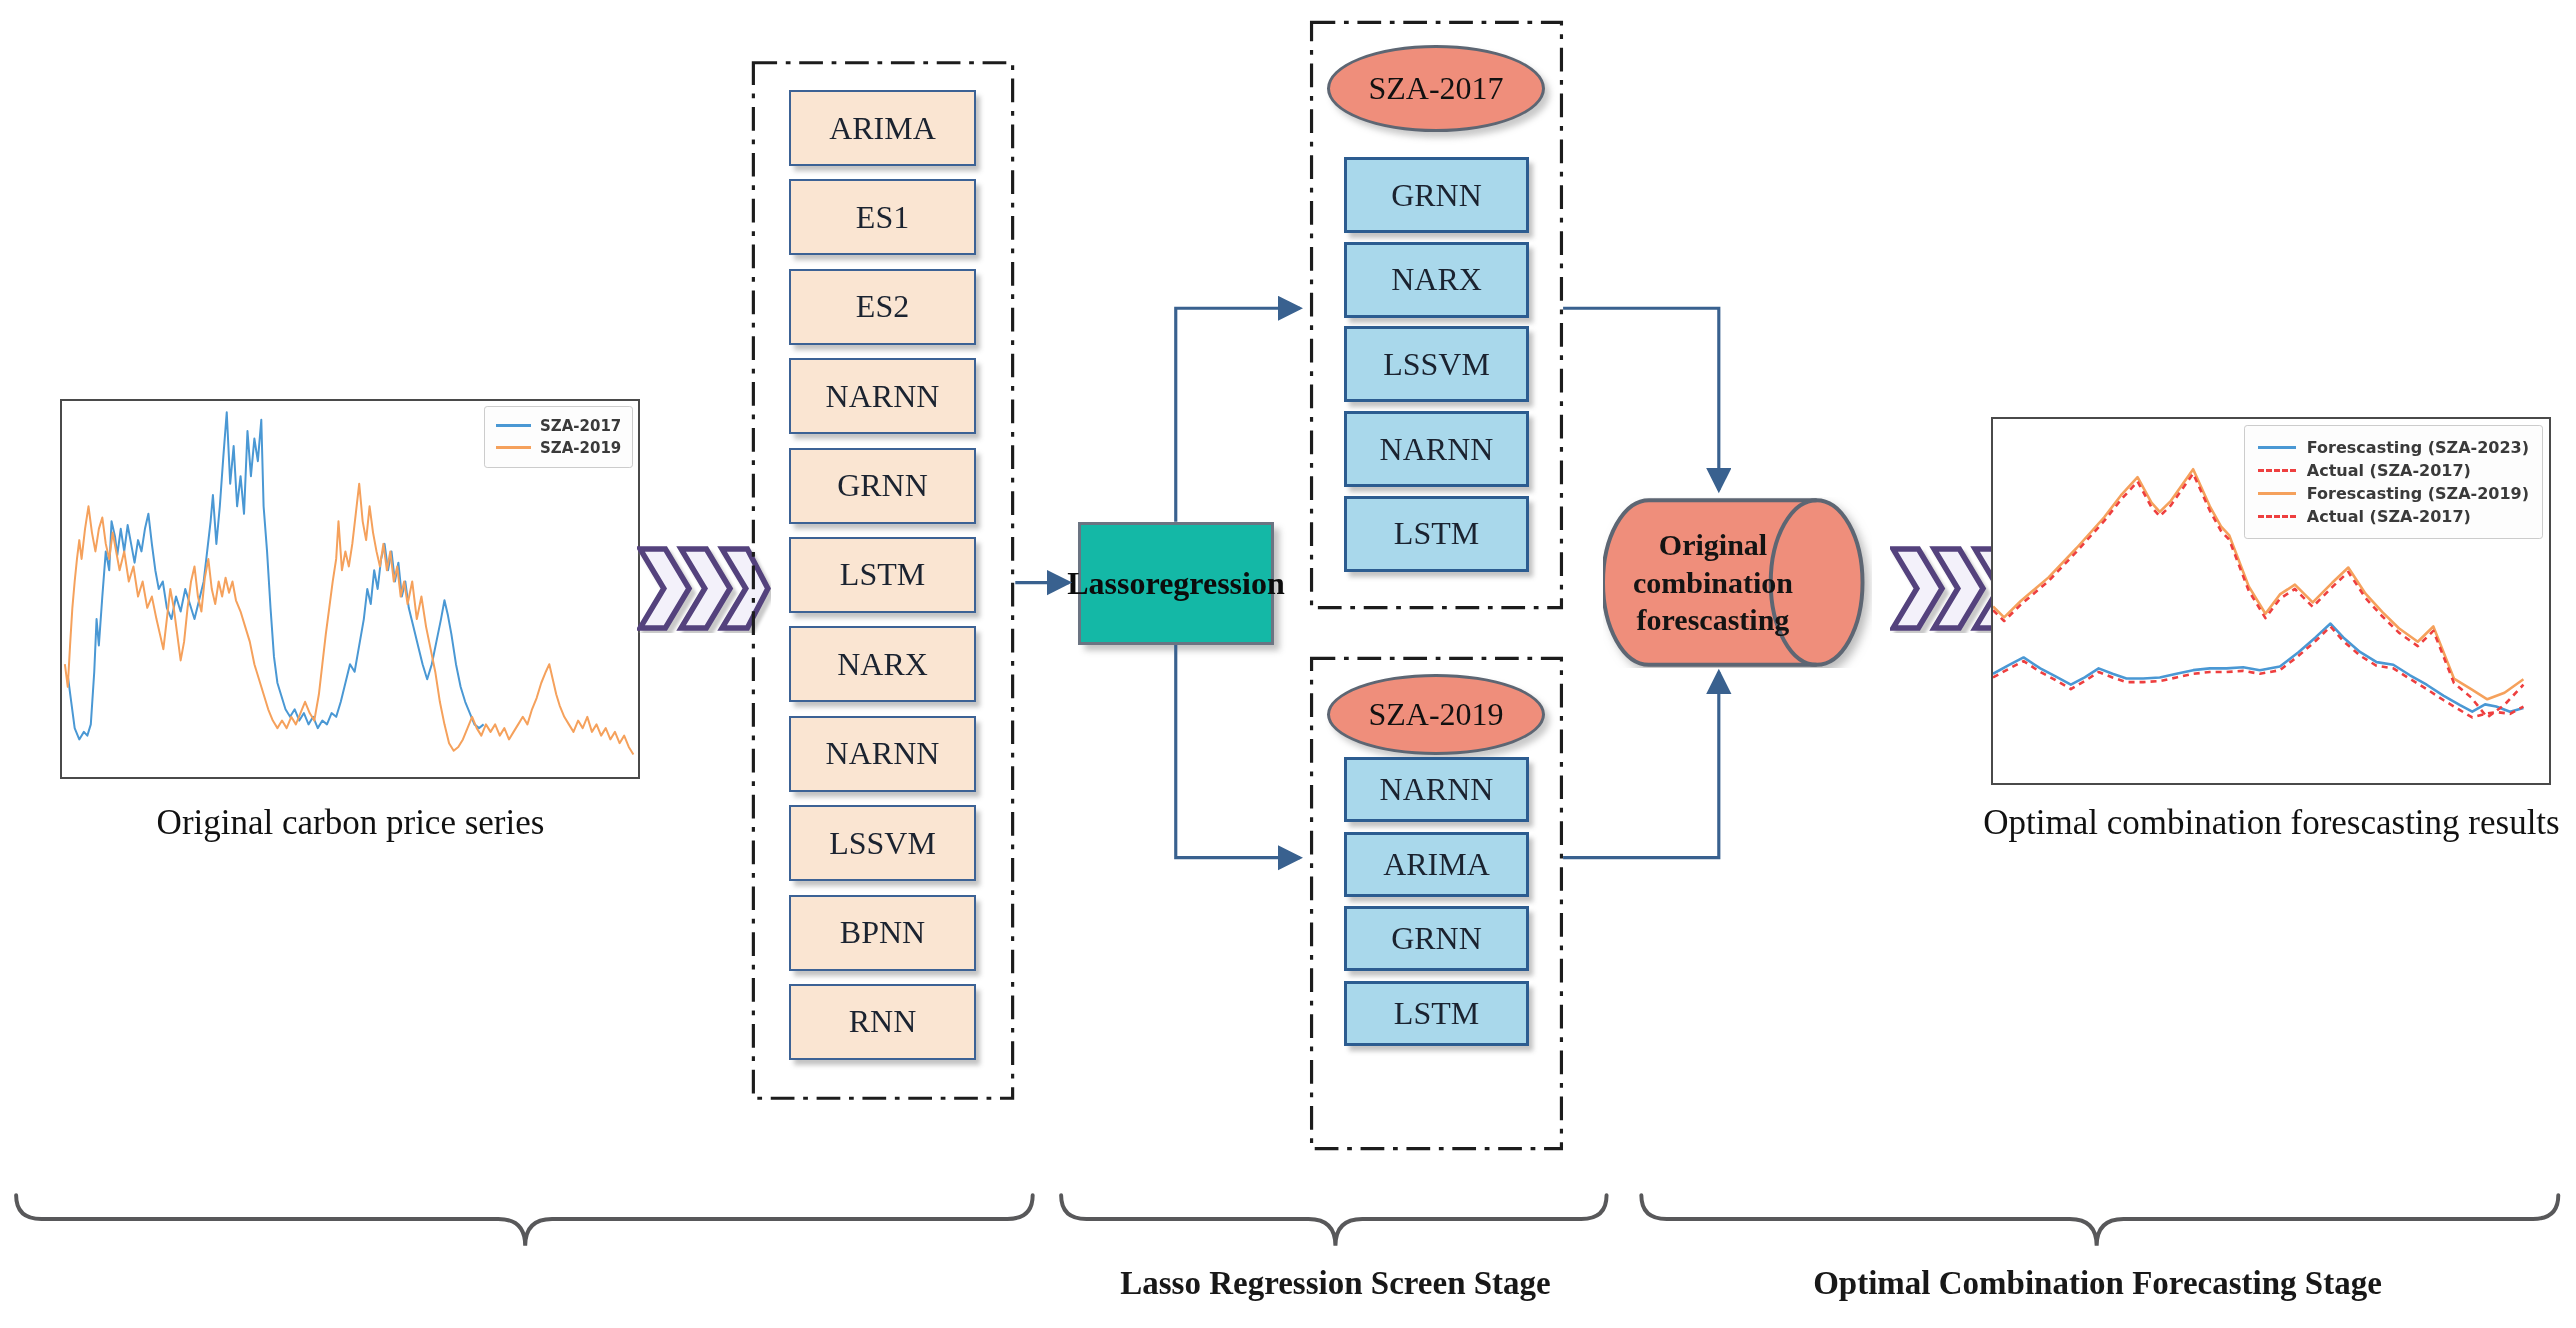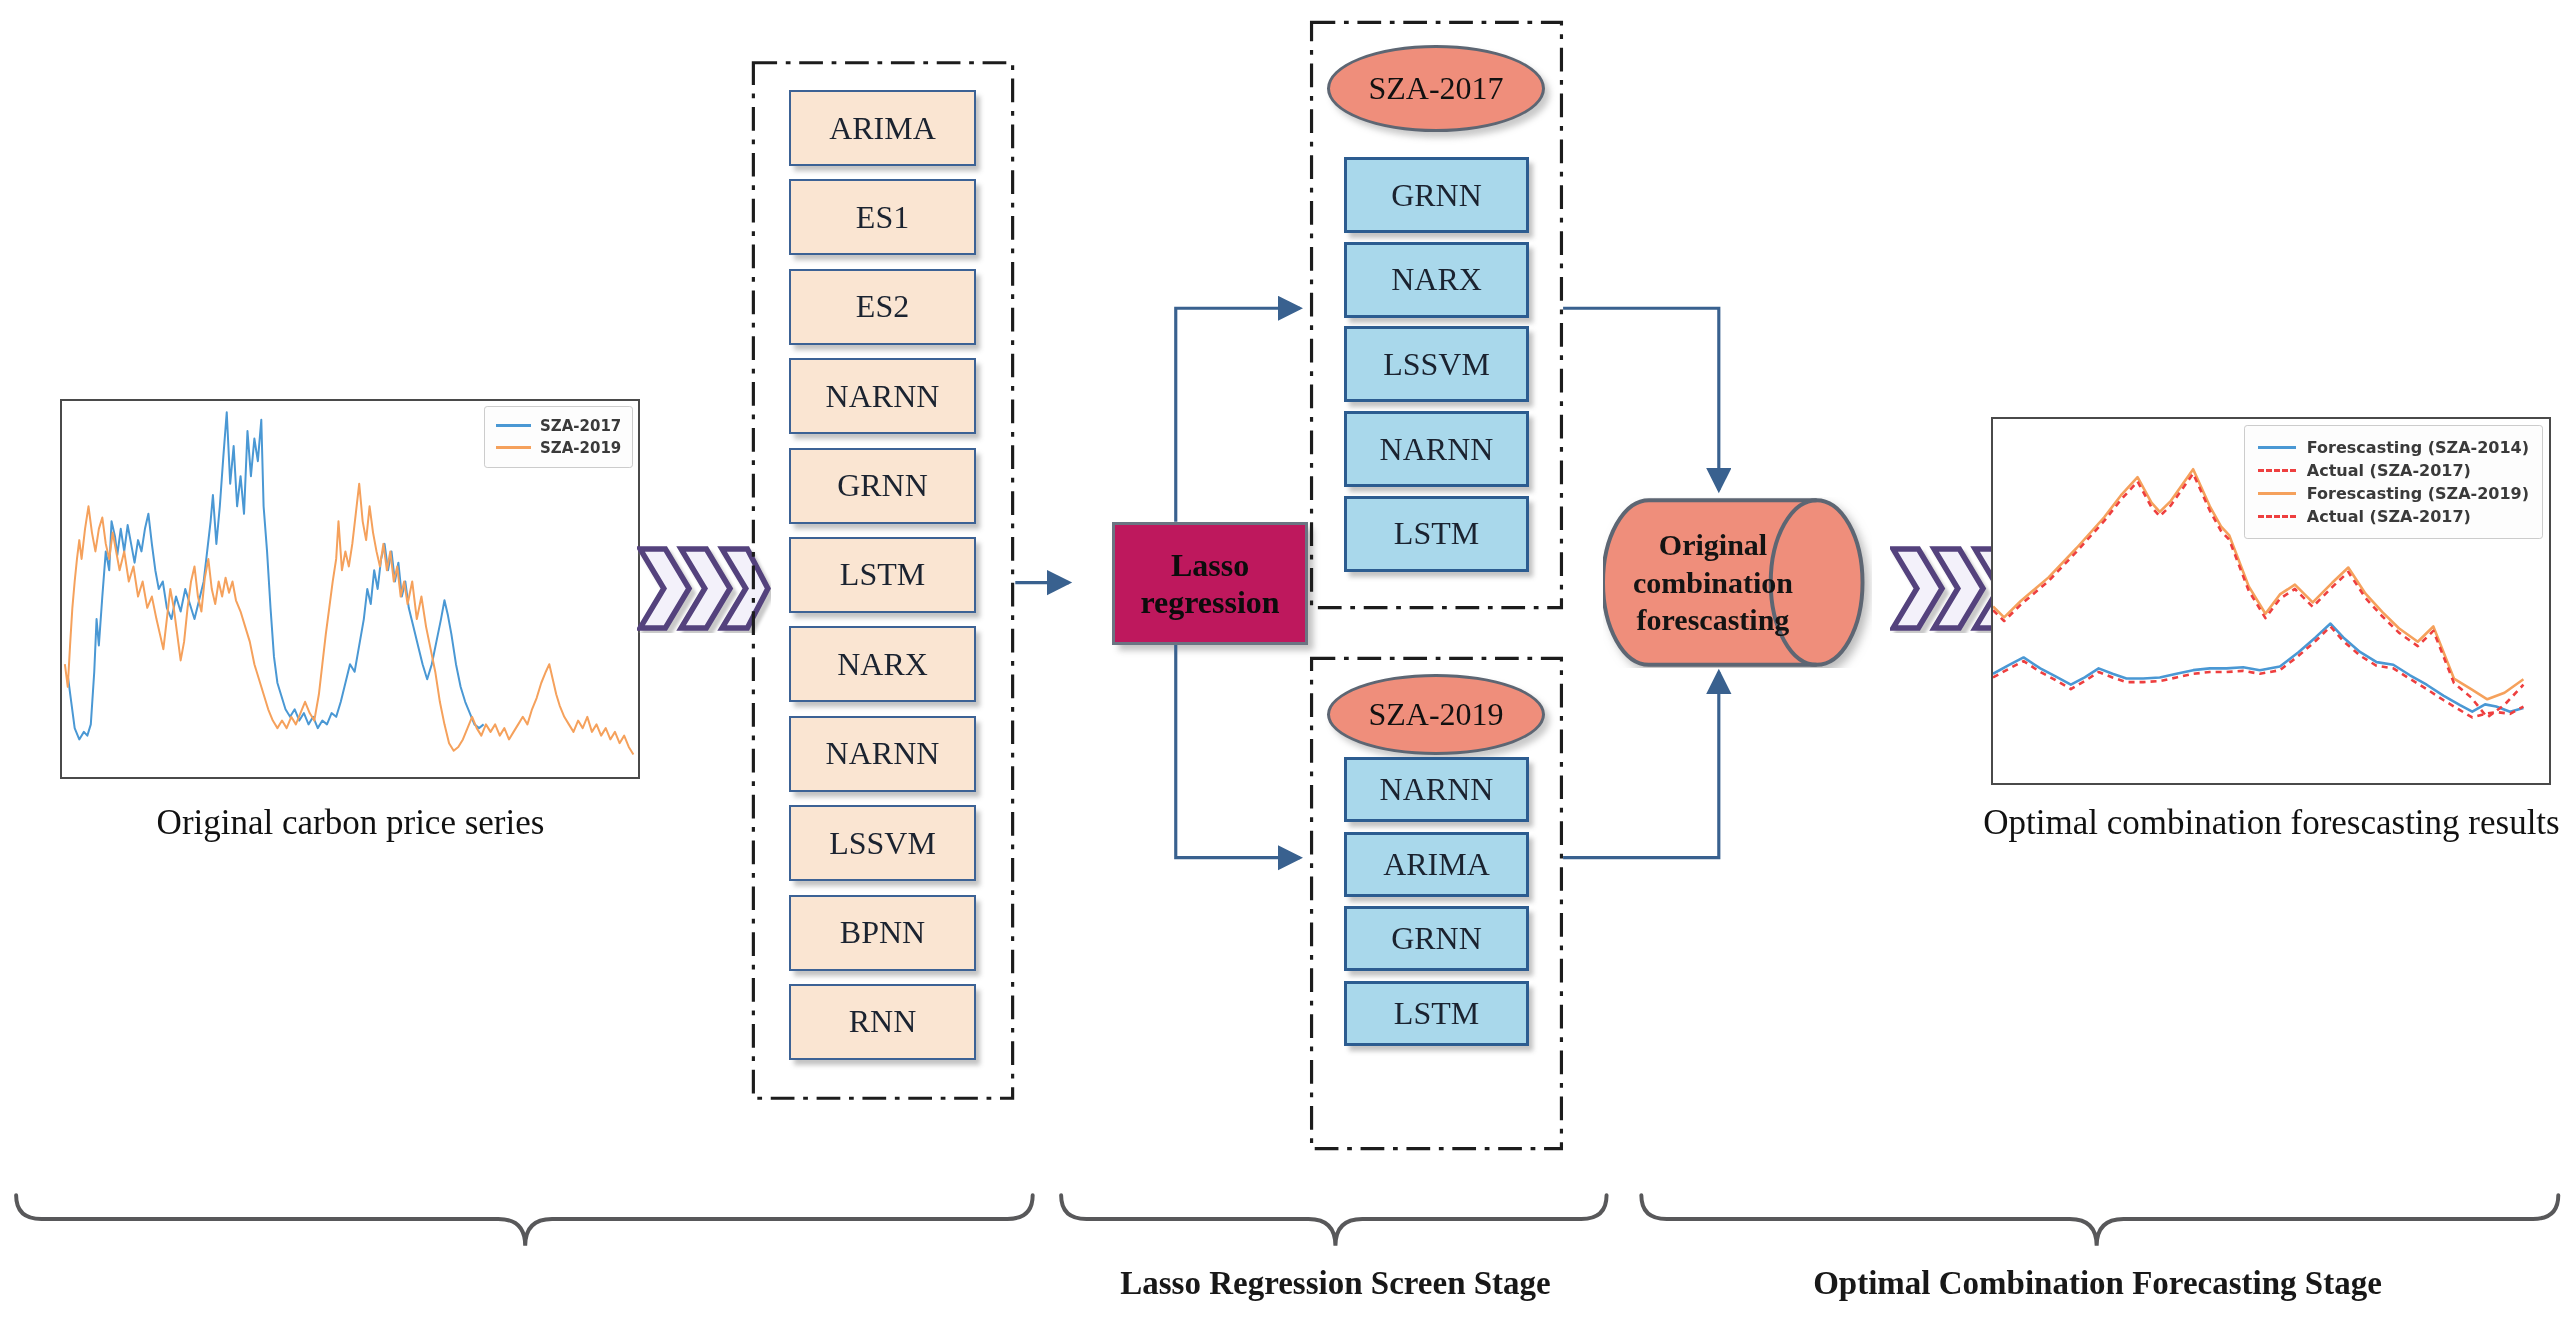--- a/index.html
+++ b/index.html
@@ -17,24 +17,24 @@
   
   .mcol{position:absolute;}
   .mbox{box-sizing:border-box;display:flex;align-items:center;justify-content:center;
         font-size:32px;color:#1b2330;box-shadow:4.7px 5.5px 4.7px rgba(120,120,120,0.45);}
   .peach{background:#fae5d2;border:2.4px solid #3c6295;width:187px;height:76px;margin-bottom:13.4px;}
   .blue{background:#a9d8eb;border:3.2px solid #2c5c90;width:185px;height:76px;margin-bottom:8.7px;}
   .blue.small{height:65px;margin-bottom:9.5px;}
   .ellipse{position:absolute;background:#ef8e7b;border:3.2px solid #5d6673;border-radius:50%;
            display:flex;align-items:center;justify-content:center;font-size:32px;color:#111111;
            box-shadow:4.7px 5.5px 6.3px rgba(120,120,120,0.4);box-sizing:border-box;}
-  .lasso{position:absolute;background:#be185d;border:3.2px solid #6b7482;box-sizing:border-box;
-         display:flex;flex-direction:column;align-items:center;justify-content:center;
+  .lasso{position:absolute;background:#14b8a6;border:3.2px solid #6b7482;box-sizing:border-box;
+         display:flex;align-items:center;justify-content:center;
          font-size:32px;font-weight:bold;color:#0c0c0c;line-height:1.15;
-         box-shadow:5.5px 6.3px 6.3px rgba(120,120,120,0.45);margin-left:34px;}
+         box-shadow:5.5px 6.3px 6.3px rgba(120,120,120,0.45);}
   .cyl-text{position:absolute;display:flex;flex-direction:column;align-items:center;justify-content:center;
             font-size:30px;font-weight:bold;color:#141414;line-height:1.25;}
   .stage-label{position:absolute;text-align:center;font-size:33px;font-weight:bold;color:#181818;}
   .overlay{position:absolute;left:0;top:0;pointer-events:none;}
 </style>
 </head>
 <body>
 
 <div id="stage">
 
@@ -136,21 +136,21 @@
   <div class="chart" style="left:1991px;top:417px;width:560px;height:368px;">
     <svg id="right-chart-svg" viewBox="0 0 1000 650" preserveAspectRatio="none">
         <polyline points="0.0,455.0 30.0,438.8 55.0,425.8 85.0,445.3 110.0,458.3 140.0,474.5 165.0,461.5 190.0,445.3 215.0,455.0 240.0,463.5 270.0,463.5 300.0,461.5 330.0,455.0 360.0,448.5 390.0,445.3 420.0,445.3 450.0,443.3 480.0,448.5 516.0,442.0 550.0,416.0 580.0,390.0 607.0,365.3 630.0,390.0 660.0,416.0 690.0,434.2 720.0,438.8 750.0,457.6 780.0,474.5 810.0,494.0 840.0,510.9 862.0,522.6 885.0,509.6 905.0,513.5 930.0,522.6 954.0,516.1" fill="none" stroke="#4a98d4" stroke-width="2.6" vector-effect="non-scaling-stroke" stroke-linejoin="round"></polyline>
         <polyline points="0.0,334.8 20.0,354.2 50.0,325.0 100.0,282.8 150.0,230.8 200.0,175.5 230.0,136.5 260.0,104.0 285.0,149.5 300.0,165.8 320.0,146.2 360.0,89.7 390.0,156.0 410.0,191.8 425.0,208.0 460.0,299.0 490.0,347.7 516.0,313.3 543.0,295.8 575.0,327.6 610.0,292.5 639.0,265.2 670.0,312.0 700.0,344.5 730.0,373.7 764.0,397.8 792.0,370.5 829.0,463.5 860.0,482.3 889.0,500.5 920.0,488.8 954.0,464.8" fill="none" stroke="#f5a15c" stroke-width="2.6" vector-effect="non-scaling-stroke" stroke-linejoin="round"></polyline>
         <polyline points="0.0,461.5 30.0,445.3 55.0,432.3 85.0,451.8 110.0,464.8 140.0,482.3 165.0,468.0 190.0,451.8 215.0,461.5 240.0,469.9 270.0,469.9 300.0,468.0 330.0,461.5 360.0,455.0 390.0,451.8 420.0,451.8 450.0,449.8 480.0,455.0 516.0,448.5 550.0,422.5 580.0,396.5 607.0,370.5 630.0,396.5 660.0,422.5 690.0,440.7 720.0,445.3 750.0,464.1 780.0,482.3 810.0,501.8 840.0,520.0 862.0,533.0 885.0,526.5 905.0,523.3 930.0,526.5 954.0,513.5" fill="none" stroke="#ee3f3f" stroke-width="2.6" vector-effect="non-scaling-stroke" stroke-linejoin="round" stroke-dasharray="6 5"></polyline>
         <polyline points="0.0,341.3 20.0,360.7 50.0,331.5 100.0,289.2 150.0,237.3 200.0,182.0 230.0,144.3 260.0,111.8 285.0,157.3 300.0,173.6 320.0,154.0 360.0,97.5 390.0,163.8 410.0,199.6 425.0,215.8 460.0,306.8 490.0,355.5 516.0,321.1 543.0,303.5 575.0,335.4 610.0,300.3 639.0,273.0 670.0,319.8 700.0,352.3 730.0,381.5 764.0,405.6 792.0,378.3 829.0,471.3 860.0,497.3 889.0,533.0 920.0,510.3 954.0,474.5" fill="none" stroke="#ee3f3f" stroke-width="2.6" vector-effect="non-scaling-stroke" stroke-linejoin="round" stroke-dasharray="6 5"></polyline>
       </svg>
     <div class="legend" id="right-legend" style="top:6.3px;right:6.3px;padding:8px 12.7px;font-size:16px;font-weight:600;">
         <div class="leg-row" style="margin: 4px 0px;">
           <span class="leg-swatch" style="width: 38px; border-top: 3.2px solid rgb(74, 152, 212); margin-right: 11px;"></span>
-          <span>Forescasting (SZA-2014)</span>
+          <span>Forescasting (SZA-2023)</span>
         </div>
         <div class="leg-row" style="margin: 4px 0px;">
           <span class="leg-swatch" style="width: 38px; border-top: 3.2px dashed rgb(238, 63, 63); margin-right: 11px;"></span>
           <span>Actual (SZA-2017)</span>
         </div>
         <div class="leg-row" style="margin: 4px 0px; text-align: right;">
           <span class="leg-swatch" style="width: 38px; border-top: 3.2px solid rgb(245, 161, 92); margin-right: 11px;"></span>
           <span>Forescasting (SZA-2019)</span>
         </div>
         <div class="leg-row" style="margin: 4px 0px;">

